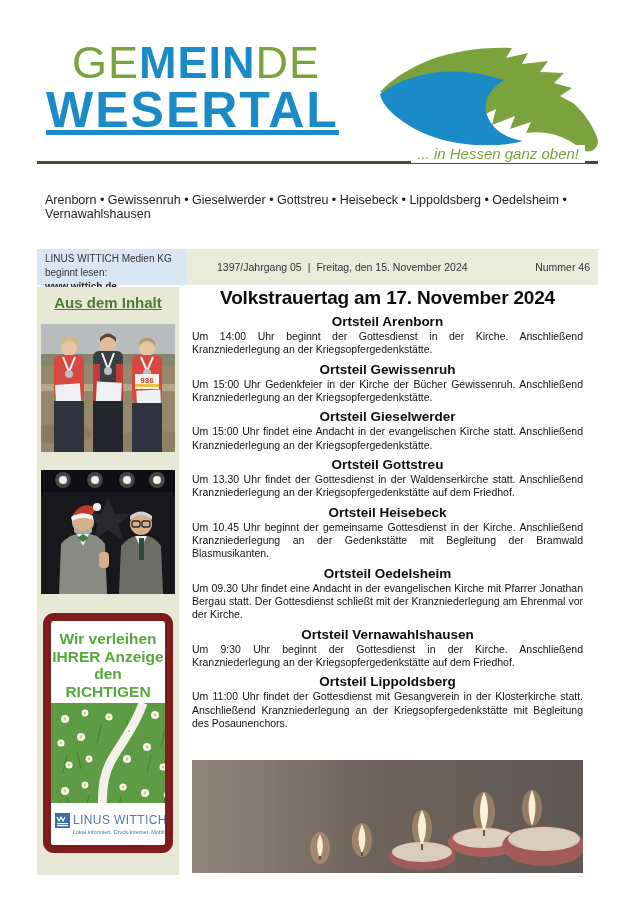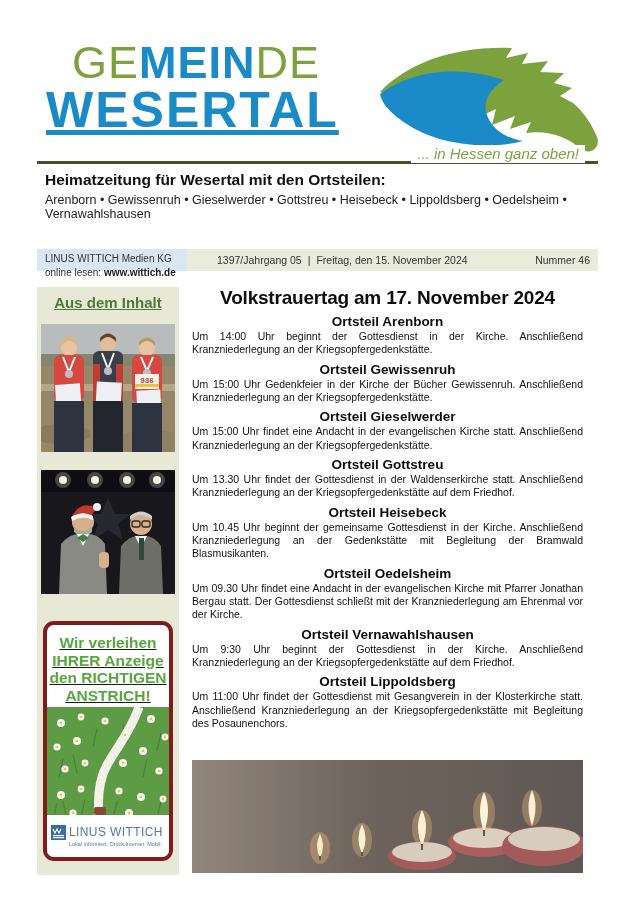--- a/index.html
+++ b/index.html
@@ -15,37 +15,37 @@
   .logo-line1 { font-size:45px; letter-spacing:1px; color:#7ba23d; font-weight:400; }
   .logo-line1 .mein { color:#1b8bc7; font-weight:700; }
   .logo-line2 { font-size:50px; font-weight:700; color:#1b8bc7; letter-spacing:2px; margin-left:-26px; margin-top:0px;text-decoration:underline; }
   .leaf-logo { position:absolute; left:372px; top:40px; width:228px; height:122px; }
   .masthead-rule { position:absolute; left:37px; top:161px; width:561px; height:3px; background:#474f2b; }
   .tagline { position:absolute; right:40px; top:145px; font-size:15px; font-style:italic;
              color:#7ba23d; background:#ffffff; padding:0 6px 1px 6px; }
   .subtitle { position:absolute; left:45px; top:171px; font-size:15.5px; font-weight:700; color:#111; }
   .districts { position:absolute; left:45px; top:193px; font-size:12.5px; color:#222; }
   
-  .infobar { position:absolute; left:37px; top:249px; width:561px; height:22px;
+  .infobar { position:absolute; left:37px; top:249px; width:561px; height:36px;
              background:#e9ebdb; display:flex; align-items:stretch; }
   .infobar-left { width:150px; background:#d9e6f4; padding:3px 8px; font-size:10px;
                   line-height:1.4; color:#333; flex-shrink:0; }
   .infobar-left b { color:#222; }
   .infobar-mid { flex:1; display:flex; align-items:center; padding-left:30px;
                  font-size:10.5px; color:#333; gap:6px; }
   .infobar-right { display:flex; align-items:center; padding-right:8px; font-size:10.5px; color:#333; }
   
   .sidebar { position:absolute; left:37px; top:287px; width:142px; height:588px; background:#e7e9d6; }
   .sidebar-title { display:block; text-align:center; margin-top:7px; font-size:15px; font-weight:700;
                    color:#4c7c34; text-decoration:underline; }
   .sidebar-photo { display:block; margin:0 auto; }
   .photo1 { margin-top:13px; width:134px; height:128px; }
   .photo2 { margin-top:18px; width:134px; height:124px; }
-  .sidebar-ad { position:relative; margin:27px auto 0; width:130px; height:240px;
-                background:#ffffff; border:4px solid #7f1d1d; border-radius:11px; overflow:hidden;text-decoration:underline; }
+  .sidebar-ad { position:relative; margin:19px auto 0; width:130px; height:240px;
+                background:#ffffff; border:8px solid #7f1d1d; border-radius:11px; overflow:hidden; }
   .ad-text { padding-top:9px; text-align:center; color:#56a83e; font-weight:600;
              font-size:15.5px; line-height:1.14; }
   .ad-meadow { position:absolute; left:0; top:82px; width:126px; height:114px; }
   .ad-brandbar { position:absolute; left:0; bottom:0; width:126px; height:42px; background:#ffffff;
                  display:flex; flex-direction:column; justify-content:center; padding:2px 4px; }
   .brand-row { display:flex; align-items:flex-start; gap:3px; }
   .brand-mark { width:15px; height:15px; flex-shrink:0; }
   .brand-name { font-size:12px; color:#4a7ab0; letter-spacing:0.4px; white-space:nowrap; }
   .brand-tag { font-size:5.5px; color:#4a7ab0; margin-left:18px; margin-top:1px; white-space:nowrap; }
   
@@ -67,27 +67,26 @@
   </div>
 
   <svg class="leaf-logo" viewBox="0 0 228 122">
     <path fill="#7ba23d" d="M8,52 C35,24 80,6 140,8 L134,18 L156,13 L150,24 L176,21 L168,32 L192,33 L182,43 L200,48 L188,56 L201,63 C212,72 220,85 225,97 C229,107 219,116 209,109 C196,98 178,90 154,93 L159,82 L138,89 L143,76 L120,85 L124,69 L101,80 L104,63 L81,76 L85,57 L61,70 L66,51 L42,62 L48,44 L23,56 Z"></path>
     <path fill="#1b8bc7" d="M8,54 C42,28 92,26 132,40 C114,52 108,67 119,83 C126,93 138,99 151,101 C118,110 72,105 43,89 C25,79 10,66 8,54 Z"></path>
   </svg>
 
   <div class="masthead-rule"></div>
   <div class="tagline">... in Hessen ganz oben!</div>
 
-  <div class="subtitle">Heimatzeitung für Wesertal mit den Ortsteilen:</div>
   <div class="districts">Arenborn • Gewissenruh • Gieselwerder • Gottstreu • Heisebeck • Lippoldsberg • Oedelsheim • Vernawahlshausen</div>
 
   <div class="infobar">
     <div class="infobar-left">
       <div>LINUS WITTICH Medien KG</div>
-      <div><span>online lesen: </span><b>www.wittich.de</b></div>
+      <div><span>beginnt lesen: </span><b>www.wittich.de</b></div>
     </div>
     <div class="infobar-mid">
       <span>1397/Jahrgang 05</span>
       <span>|</span>
       <span>Freitag, den 15. November 2024</span>
     </div>
     <div class="infobar-right">Nummer 46</div>
   </div>
 
   <div class="sidebar">

